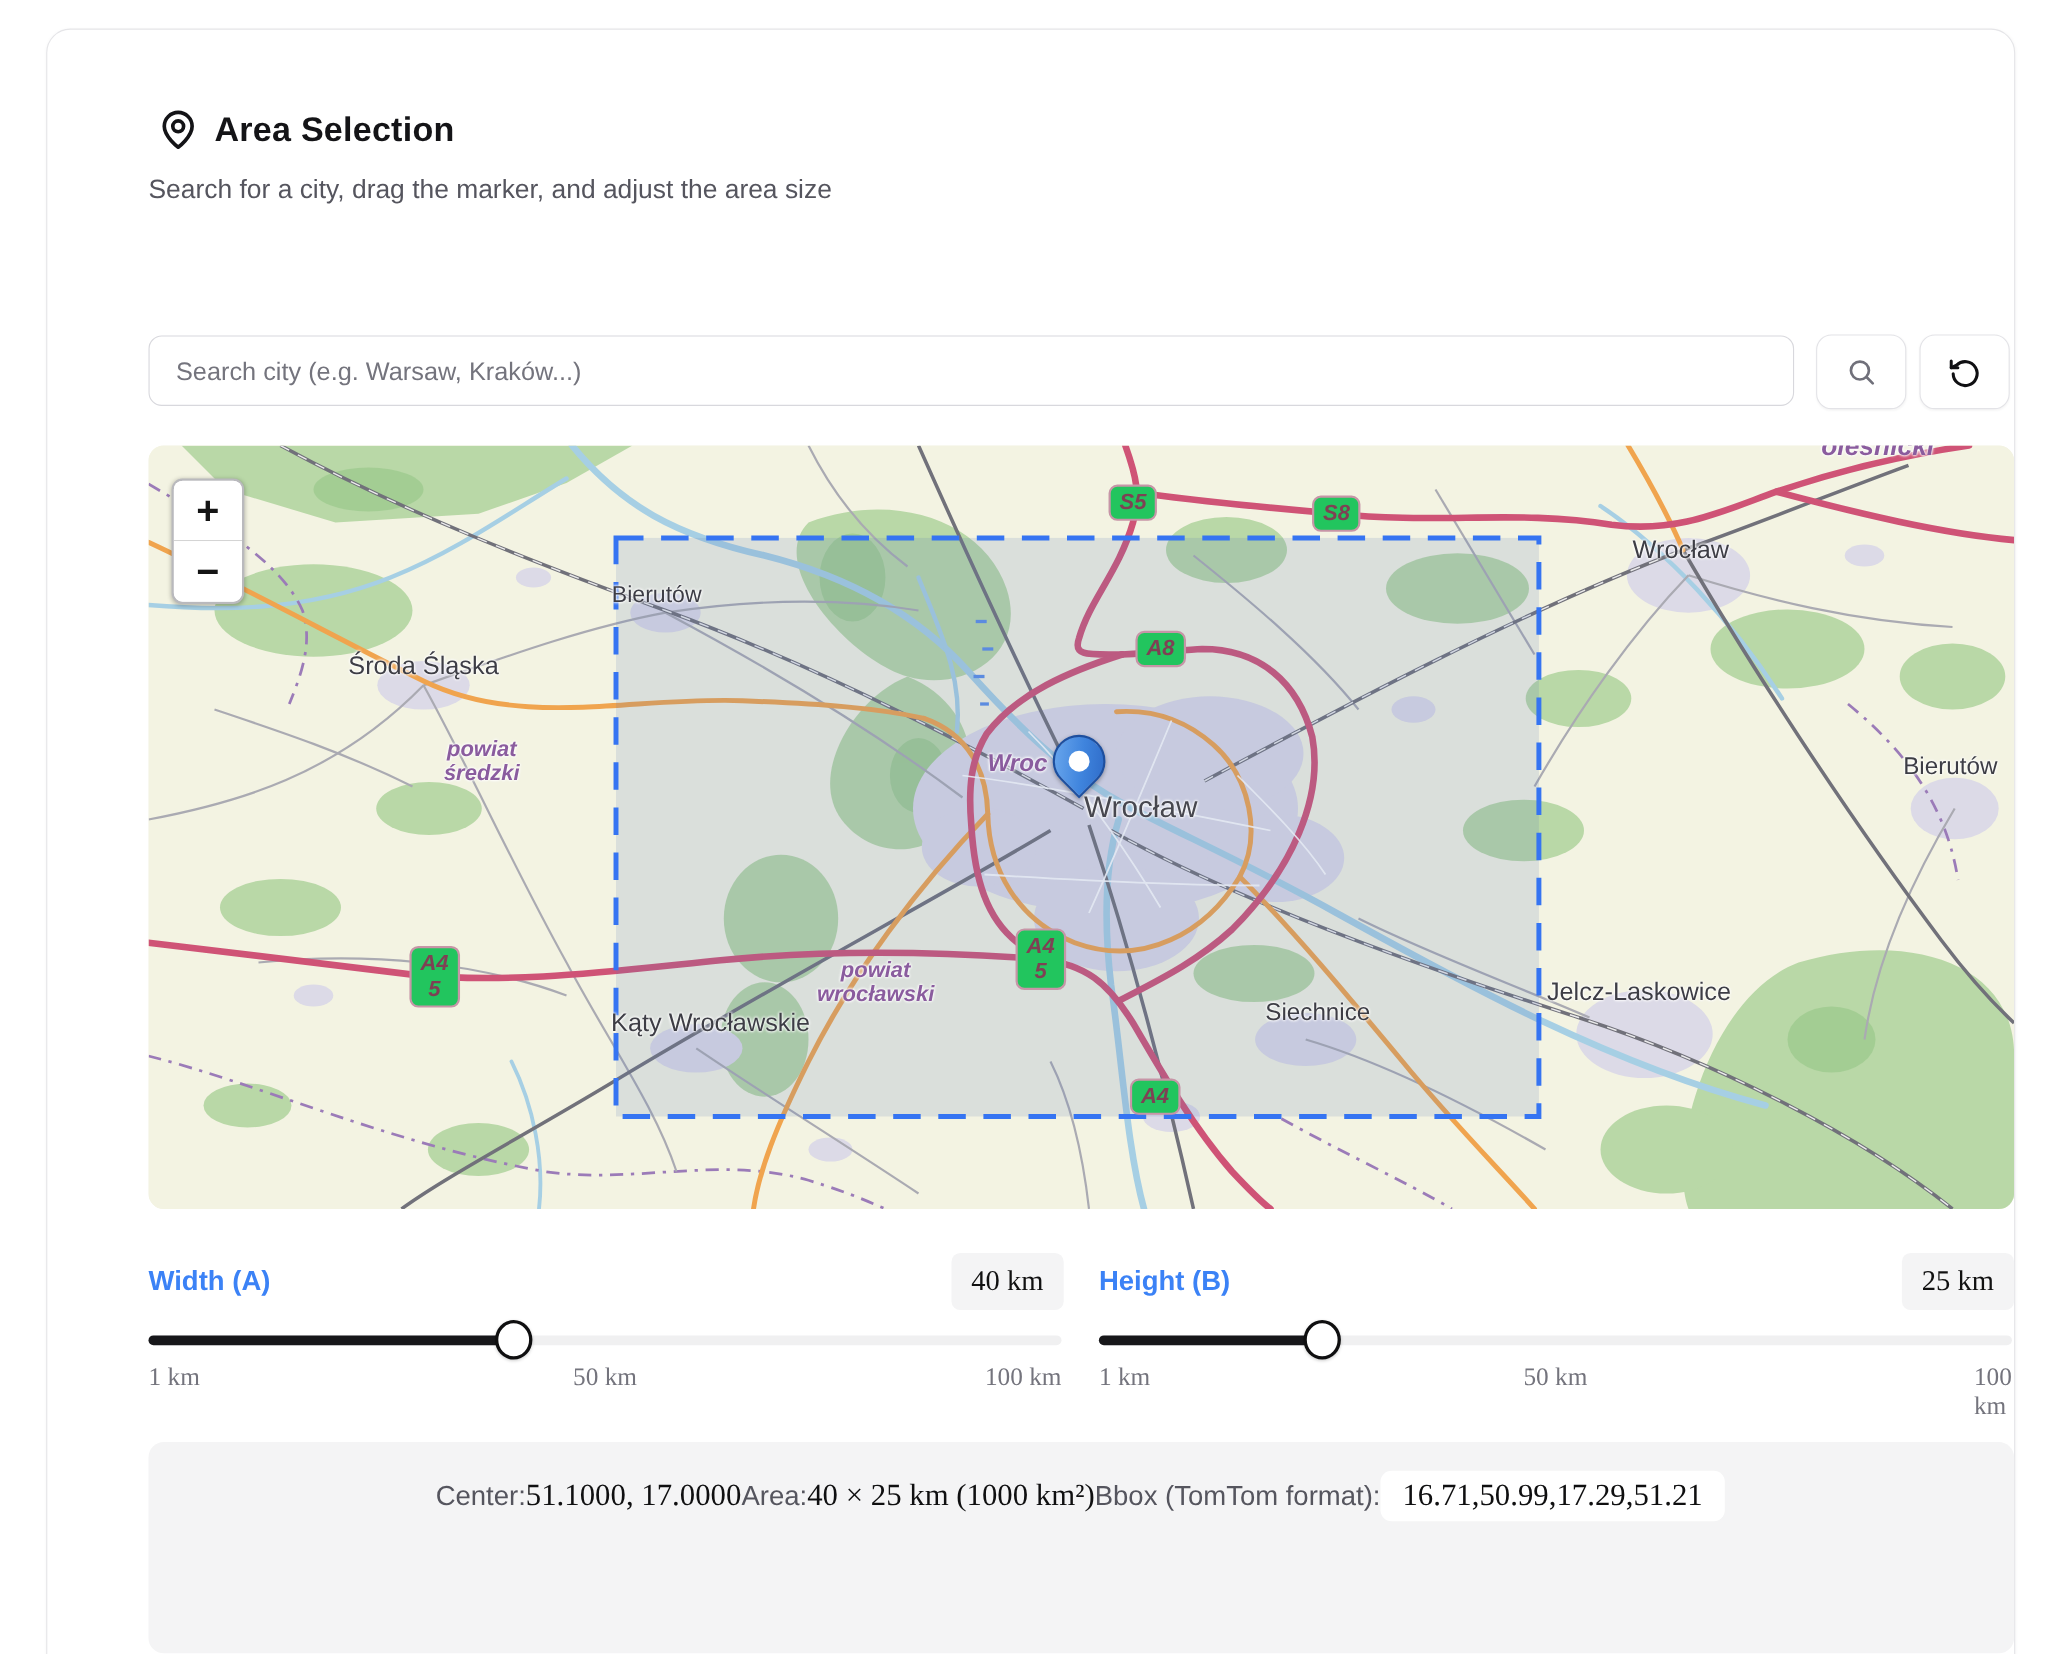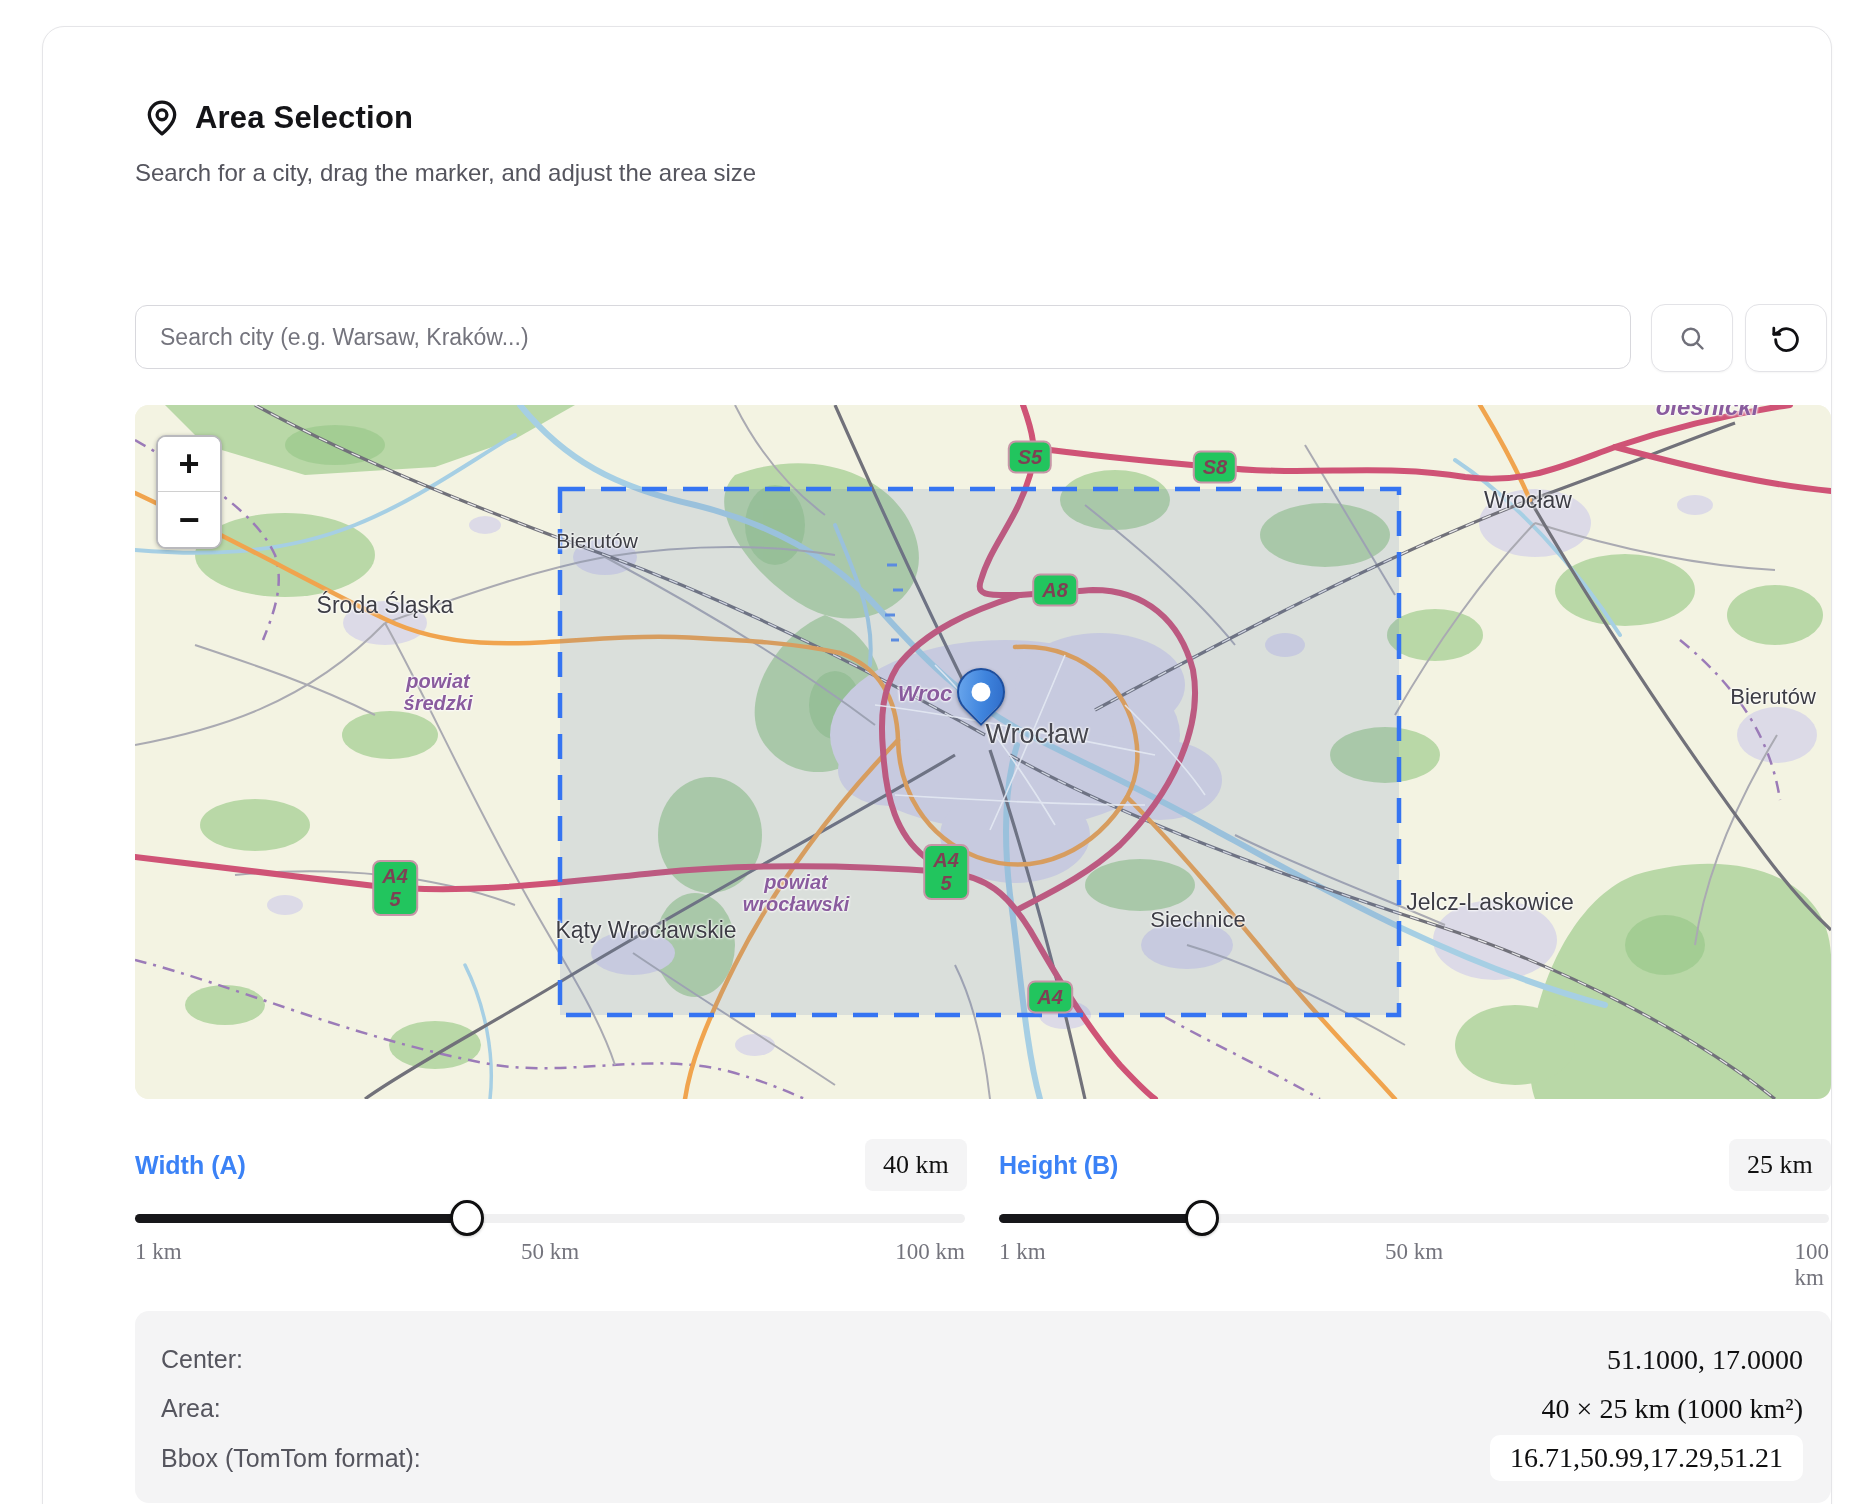--- a/index.html
+++ b/index.html
@@ -56,21 +56,21 @@
     align-items:center; padding:0 18px; }
   .track { position:absolute; top:1187px; height:9px; background:#f0f0f1; border-radius:5px; }
   .track .fill { position:absolute; left:0; top:0; height:100%; background:#17171a; border-radius:5px; }
   .thumb { position:absolute; top:-14px; width:34px; height:36px; background:#fff;
     border:3px solid #0f0f10; border-radius:50%; box-shadow:0 1px 3px rgba(0,0,0,.2); cursor:pointer; }
   .scale { position:absolute; top:1212px; font-size:23px; color:#74747d;font-family:Liberation Serif, serif; }
 
   
   .info { position:absolute; left:92px; top:1284px; width:1696px; height:192px;
     background:#f4f4f5; border-radius:14px; padding:24px 28px 20px 26px;
-    display:flex; flex-direction:column; justify-content:flex-start; }
+    display:flex; justify-content:center; }
   .info-row { display:flex; justify-content:space-between; align-items:center; height:50px; }
   .info-label { font-size:25px; color:#55555e; }
   .info-value { font-family:"Liberation Serif", serif; font-size:28px; color:#0f0f10; }
   .bbox-pill { background:#fff; border-radius:10px; padding:7px 20px; }
 </style>
 </head>
 <body>
 
 <div class="card">
 

